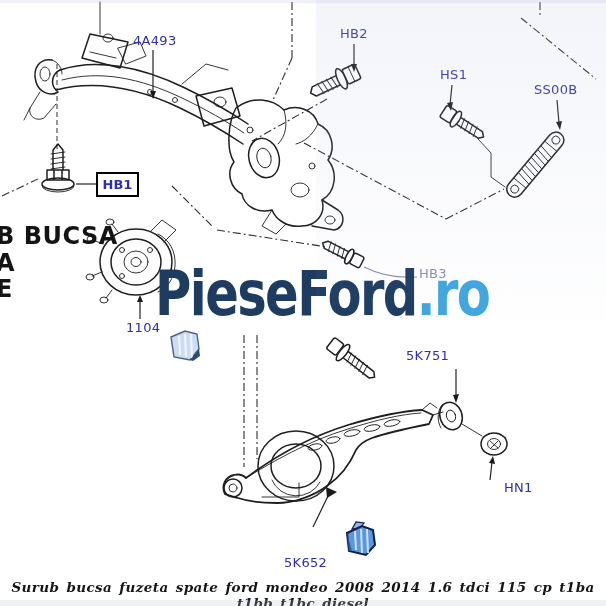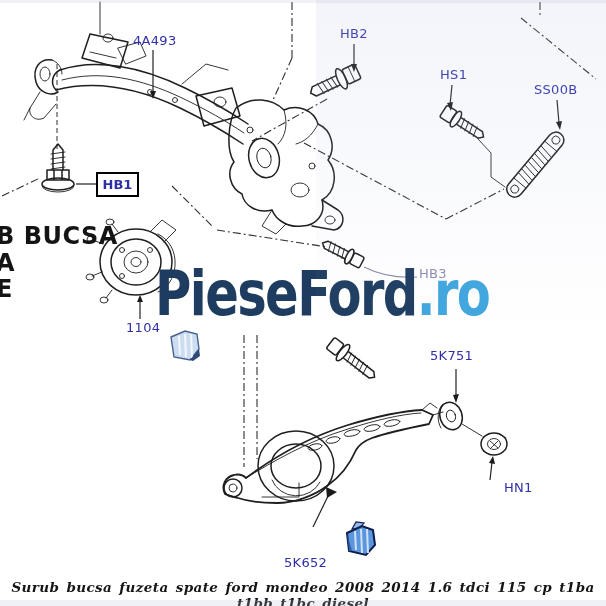--- a/index.html
+++ b/index.html
@@ -245,21 +245,21 @@
       <path d="M355,531 L356,550 M361,529 L362,553 M367,529 L368,553" stroke="#cfe2f6" stroke-width="2" fill="none"></path>
     </g>
   </svg>
 
   <span class="plabel" style="left:133px;top:34px;">4A493</span>
   <span class="plabel" style="left:340px;top:27px;">HB2</span>
   <span class="plabel" style="left:440px;top:68px;">HS1</span>
   <span class="plabel" style="left:534px;top:83px;">SS00B</span>
   <span class="plabel muted" style="left:419px;top:267px;">HB3</span>
   <span class="plabel" style="left:126px;top:321px;">1104</span>
-  <span class="plabel" style="left:430px;top:349px;">5K751</span>
+  <span class="plabel" style="left:406px;top:349px;">5K751</span>
   <span class="plabel" style="left:504px;top:481px;">HN1</span>
   <span class="plabel" style="left:284px;top:556px;">5K652</span>
 
   <div id="hb1-box">
     <span>HB1</span>
   </div>
 
   <div class="cropped-line" style="top:224px;">B BUCSA</div>
   <div class="cropped-line" style="top:251px;">A</div>
   <div class="cropped-line" style="top:277px;">E</div>

